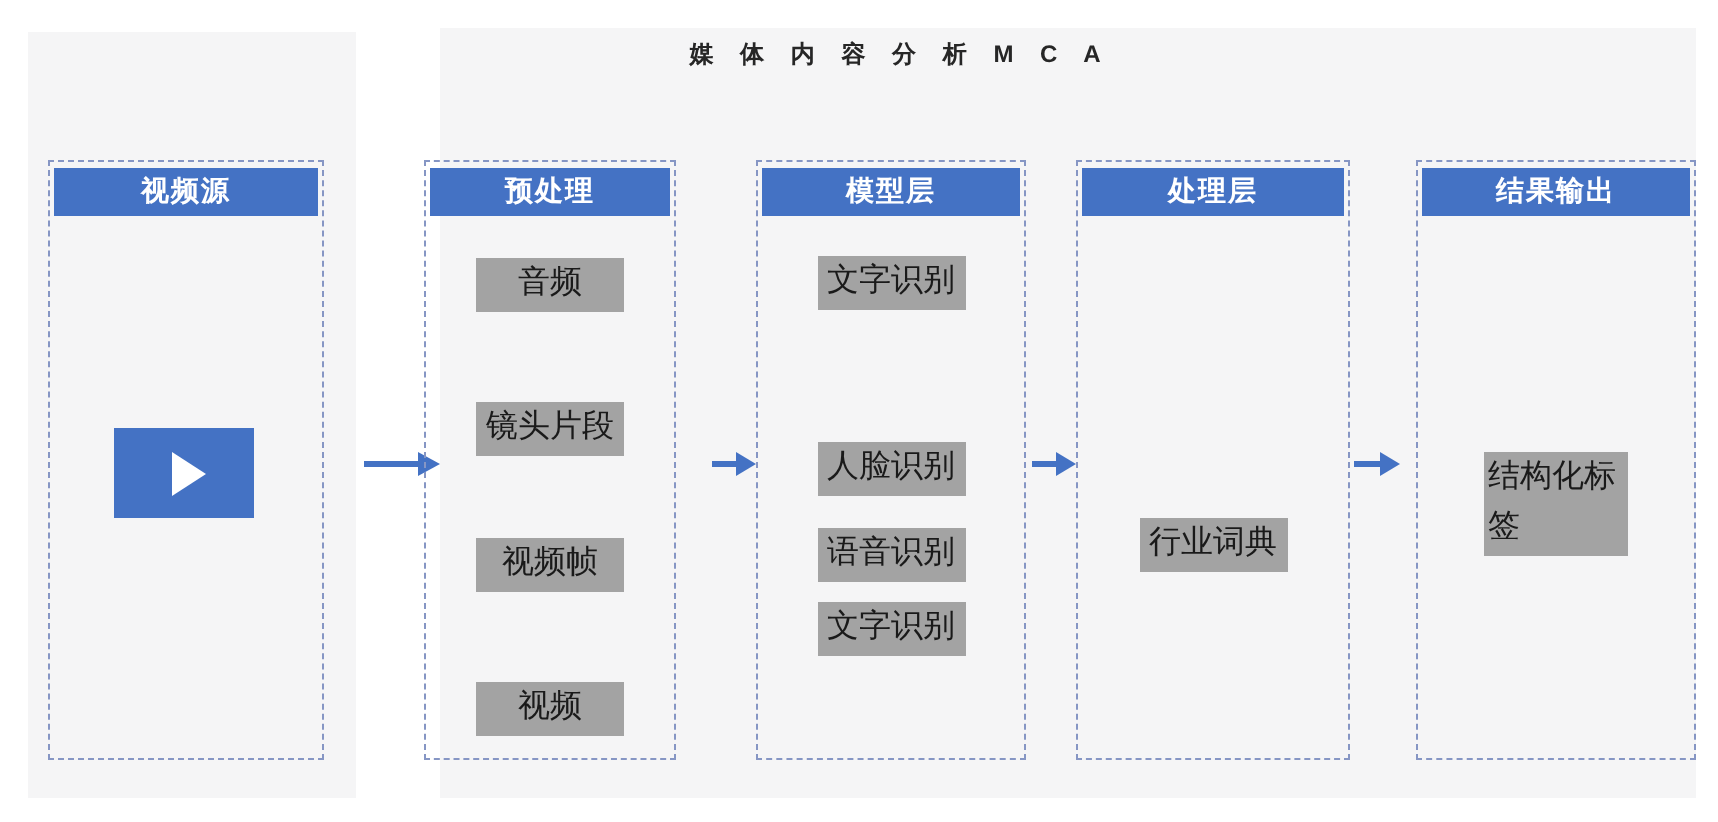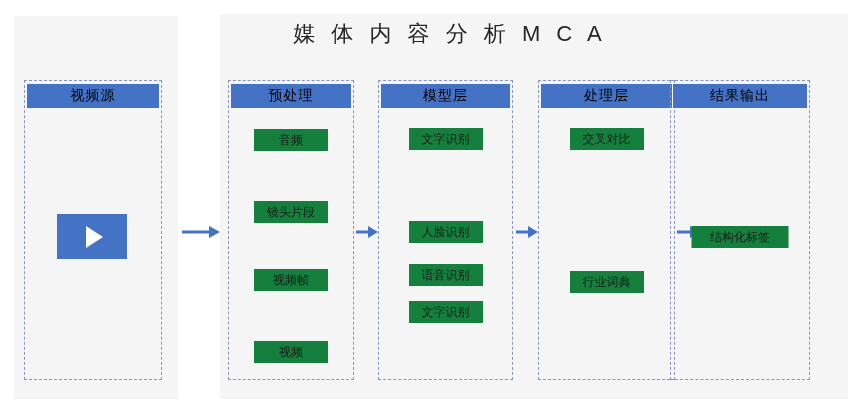--- a/index.html
+++ b/index.html
@@ -13,64 +13,64 @@
     position: absolute;
     background: #f5f5f6;
   }
   .panel-left  { left: 14px;  top: 16px; width: 164px; height: 383px; }
   .panel-right { left: 220px; top: 14px; width: 628px; height: 385px; }
 
   .diagram-title {
     position: absolute;
     left: 280px; top: 19px; width: 340px;
     text-align: center;
-    font-size: 22px; font-weight: 400;
+    font-size: 12px; font-weight: 700;
     letter-spacing: 5px;
     color: #262626;
     white-space: nowrap;
   }
 
   .col {
     position: absolute;
     top: 80px; height: 300px;
     border: 1px dashed #8696c4;
     box-sizing: border-box;
     background: transparent;
   }
   .col-0 { left: 24px;  width: 138px; }
-  .col-1 { left: 228px; width: 126px; }
+  .col-1 { left: 212px; width: 126px; }
   .col-2 { left: 378px; width: 135px; }
   .col-3 { left: 538px; width: 137px; }
-  .col-4 { left: 670px; width: 140px; }
+  .col-4 { left: 708px; width: 140px; }
 
   .col-header {
     position: absolute;
     top: 3px; left: 2px; right: 2px; height: 24px;
     background: #4472c4;
-    color: #000000;
-    font-size: 14px; font-weight: 400;
+    color: #ffffff;
+    font-size: 14px; font-weight: 700;
     display: flex; align-items: center; justify-content: center;
     letter-spacing: 1px;
   }
 
   .chip {
     position: absolute;
     left: 50%; transform: translateX(-50%);
     width: 74px; min-height: 22px;
-    background: #15803d;
+    background: #a3a3a3;
     color: #1a1a1a;
-    font-size: 12px;
+    font-size: 16px;
     display: flex; align-items: center; justify-content: center;
     text-align: left;
     white-space: pre-line;
     line-height: 1.55;
     box-sizing: border-box;
     padding: 1px 2px;
   }
-  .chip-wide { width: 97px; font-family: Liberation Serif, serif; }
+  .chip-wide { width: 72px; font-family: Liberation Serif, serif; }
   .chip-tall { min-height: 45px; }
 
   .play-button {
     position: absolute;
     left: 32px; top: 133px; width: 70px; height: 45px;
     background: #4472c4;
     display: flex; align-items: center; justify-content: center;
   }
   .play-icon {
     width: 0; height: 0;
@@ -136,22 +136,21 @@
 
   <div class="arrow arrow-3">
     <svg viewBox="0 0 22 14" preserveAspectRatio="none" aria-hidden="true">
       <line x1="0" y1="7" x2="13" y2="7" stroke="#4472c4" stroke-width="3"></line>
       <polygon points="12,1 22,7 12,13" fill="#4472c4"></polygon>
     </svg>
   </div>
 
   <div class="col col-3">
     <div class="col-header">处理层</div>
-    <div class="chip" style="top:47px">交叉对比</div>
-    <div class="chip" style="top:190px">行业词典</div>
+    <div class="chip" style="top:178px">行业词典</div>
   </div>
 
   <div class="arrow arrow-4">
     <svg viewBox="0 0 23 14" preserveAspectRatio="none" aria-hidden="true">
       <line x1="0" y1="7" x2="14" y2="7" stroke="#4472c4" stroke-width="3"></line>
       <polygon points="13,1 23,7 13,13" fill="#4472c4"></polygon>
     </svg>
   </div>
 
   <div class="col col-4">

